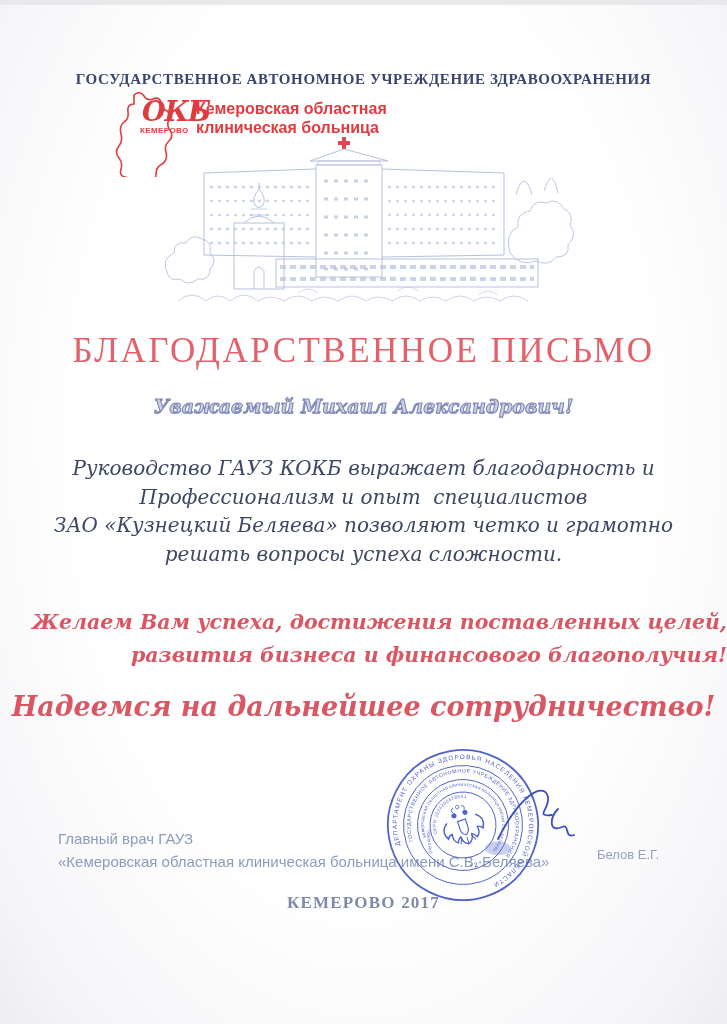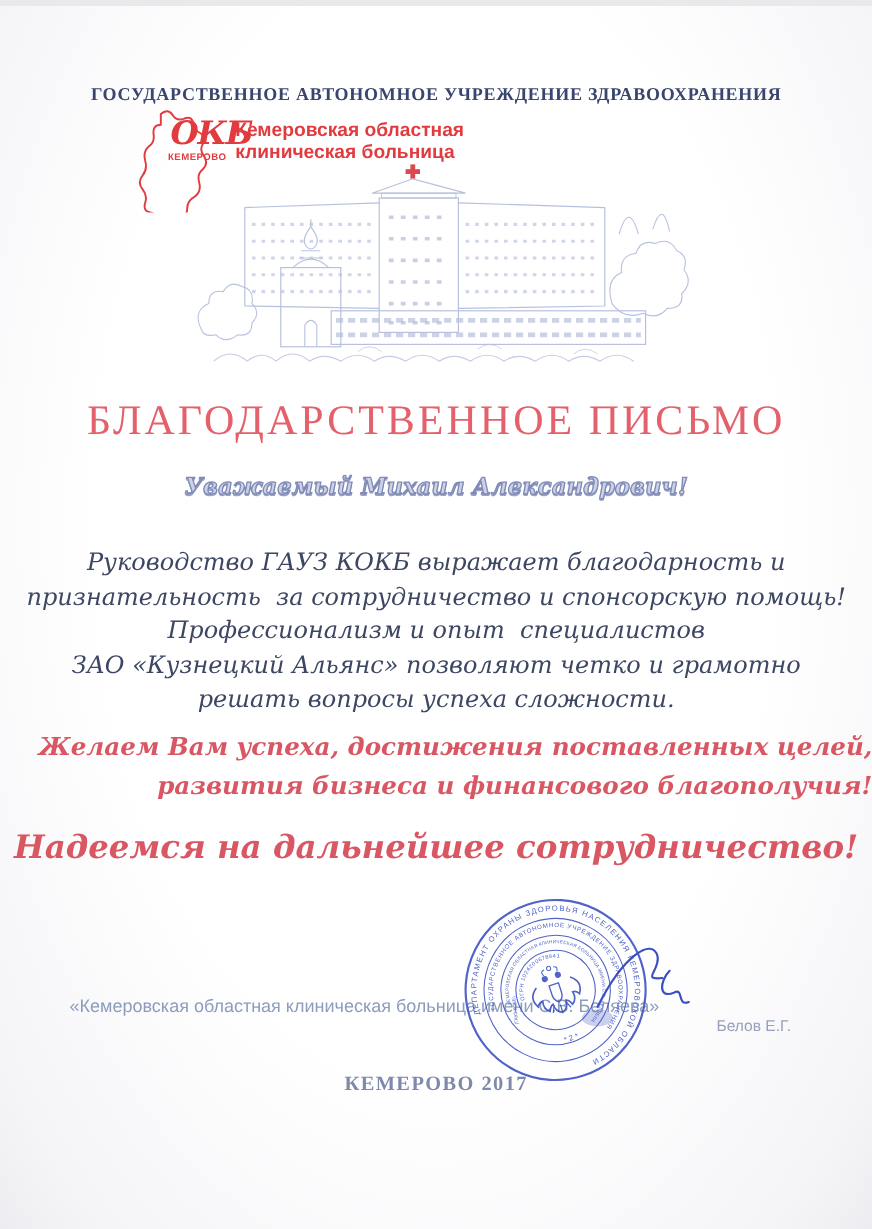--- a/index.html
+++ b/index.html
@@ -159,34 +159,34 @@
       <path d="M150,168 q10,-8 20,0 M250,166 q10,-8 20,0 M330,170 q10,-8 20,0" stroke-width="0.8" opacity="0.7"></path>
     </g>
   </svg>
 
   <div class="letter-title">БЛАГОДАРСТВЕННОЕ  ПИСЬМО</div>
 
   <div class="salutation">Уважаемый Михаил Александрович!</div>
 
   <div class="body-block">
     <div class="script-line">Руководство ГАУЗ КОКБ выражает благодарность и</div>
-    <div class="script-line">признательность  за сотрудничество и спонсорскую помощь!</div>
     <div class="script-line">Профессионализм и опыт  специалистов</div>
-    <div class="script-line">ЗАО «Кузнецкий Альянс» позволяют четко и грамотно</div>
+    <div class="script-line">ЗАО «Кузнецкий Беляева» позволяют четко и грамотно</div>
     <div class="script-line">решать вопросы успеха сложности.</div>
   </div>
 
   <div class="wish-block">
     <div class="wish-line">Желаем Вам успеха, достижения поставленных целей,</div>
     <div class="wish-line">развития бизнеса и финансового благополучия!</div>
   </div>
 
   <div class="hope-line">Надеемся на дальнейшее сотрудничество!</div>
 
   <div class="sig-pos">
+    <div>Главный врач ГАУЗ</div>
     <div>«Кемеровская областная клиническая больница имени С.В. Беляева»</div>
   </div>
   <div class="sig-name">Белов Е.Г.</div>
 
   <svg class="stamp" width="160" height="160" viewBox="0 0 160 160">
     <defs>
       <path id="ring-o" d="M14,80 A66,66 0 1 1 146,80 A66,66 0 1 1 14,80"></path>
       <path id="ring-m" d="M27.5,80 A52.5,52.5 0 1 1 132.5,80 A52.5,52.5 0 1 1 27.5,80"></path>
       <path id="ring-i" d="M41,80 A39,39 0 1 1 119,80 A39,39 0 1 1 41,80"></path>
       <path id="arc-ogrn" d="M53,80 A27,27 0 1 1 107,80"></path>

